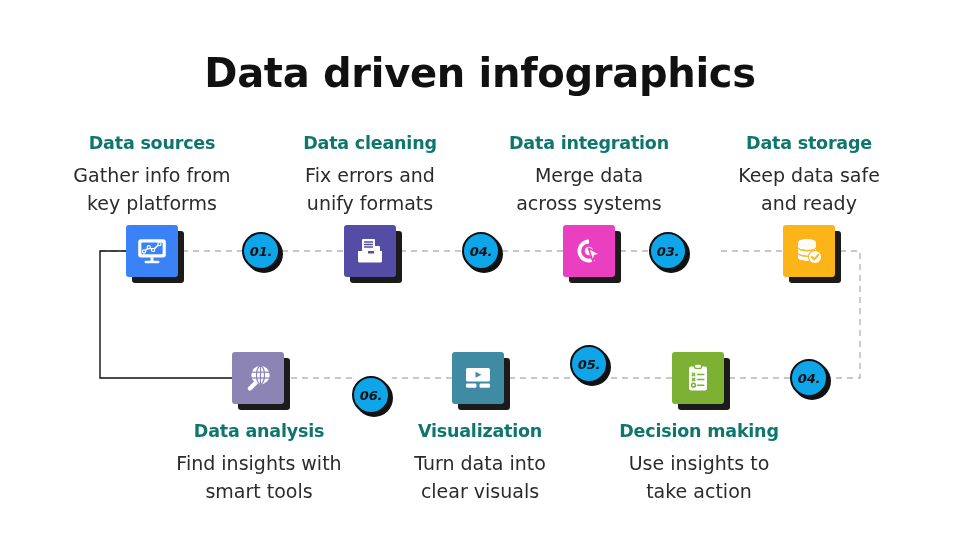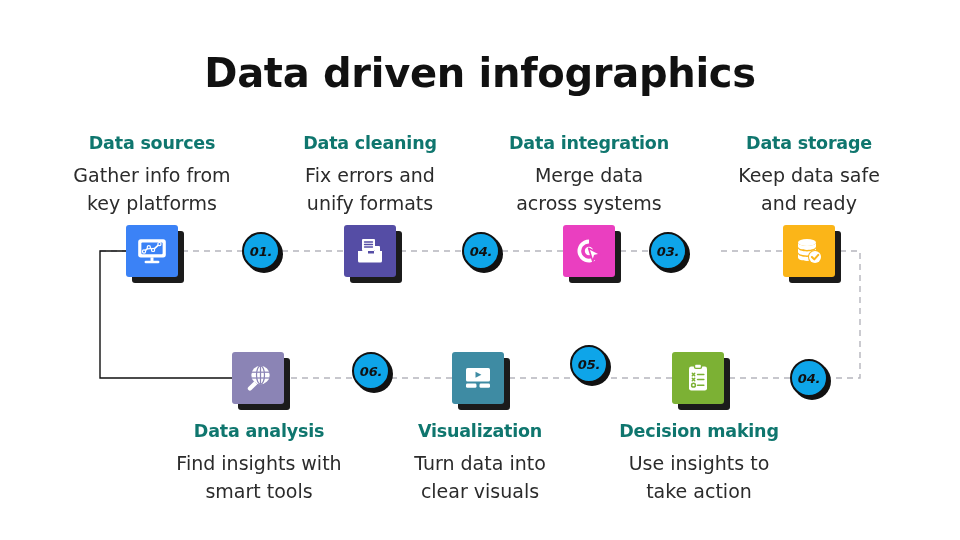--- a/index.html
+++ b/index.html
@@ -224,21 +224,21 @@
         </g>
       </svg>
     </span>
   </div>
 
   <div class="badge" style="left:242px; top:232px;">01.</div>
   <div class="badge" style="left:462px; top:232px;">04.</div>
   <div class="badge" style="left:649px; top:232px;">03.</div>
   <div class="badge" style="left:790px; top:359px;">04.</div>
   <div class="badge" style="left:570px; top:345px;">05.</div>
-  <div class="badge" style="left:352px; top:352px;">06.</div>
+  <div class="badge" style="left:352px; top:376px;">06.</div>
 
   <div class="label" style="left:32px; top:133px; width:240px;">
     <div class="heading">Data sources</div>
     <div class="desc">Gather info from
 key platforms</div>
   </div>
 
   <div class="label" style="left:250px; top:133px; width:240px;">
     <div class="heading">Data cleaning</div>
     <div class="desc">Fix errors and

